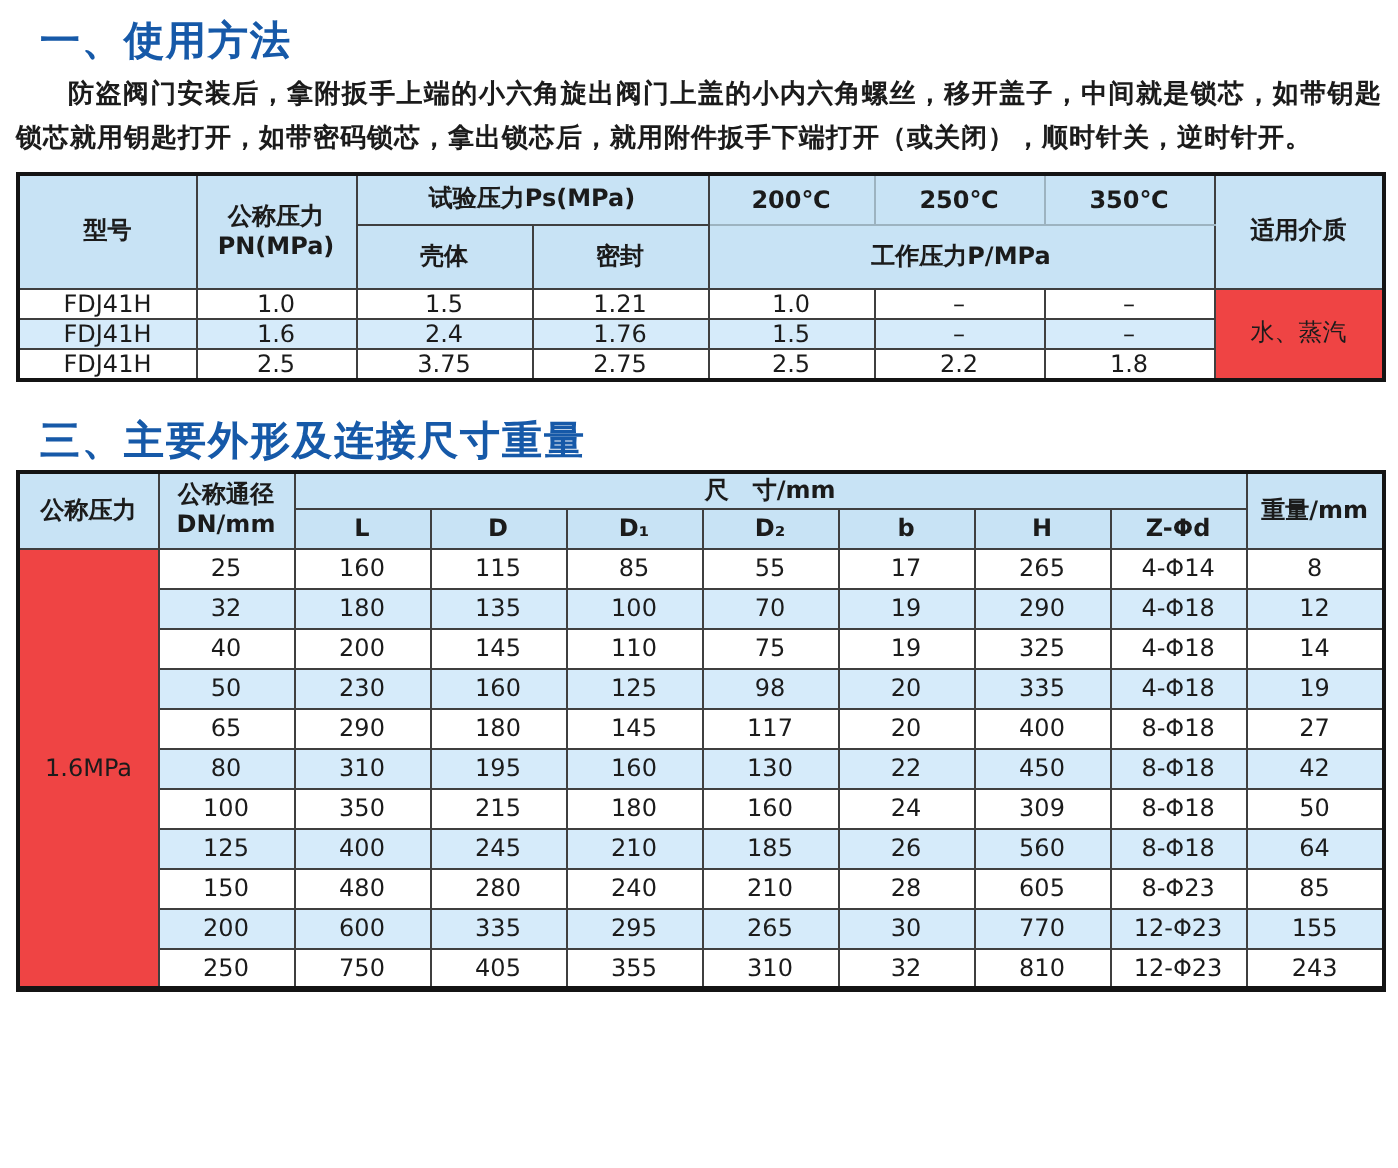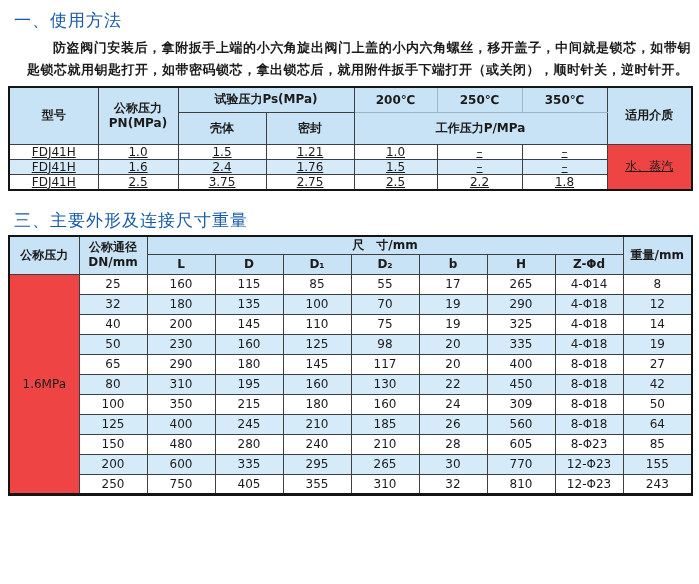--- a/index.html
+++ b/index.html
@@ -8,35 +8,34 @@
     font-family: "DejaVu Sans", "Liberation Sans", sans-serif;
     color: #1b1b1b;
     position: relative;
     height: 584px;
     overflow: hidden;
   }
   .page { padding: 10px 8px 0 8px; }
 
   .sec-heading {
     color: #1659a8;
-    font-size: 17px;
-    font-weight: normal;
+    font-size: 20px;
+    font-weight: bold;
     letter-spacing: 1px;
-    margin-left: 6px;
+    margin-left: 12px;
     line-height: 20px;
   }
   .usage-para {
     margin-top: 7px;
     font-size: 13px;
     font-weight: bold;
     line-height: 22px;
     text-align: justify;
     text-indent: 2em;
     letter-spacing: 0.5px;
-    margin-left: 19px;
   }
   .h2 { margin-top: 23px; }
   .h3 { margin-top: 19px; }
 
   table {
     border-collapse: collapse;
     table-layout: fixed;
     width: 683px;
     margin-top: 5px;
     border: 2px solid #141414;
@@ -56,21 +55,21 @@
   td.nostripe { background: #ef4444; }
 
   
   th.lt-b { border-bottom-color: #9db3c0; }
   th.lt-l { border-left-color: #9db3c0; }
   th.lt-r { border-right-color: #9db3c0; }
   th.lt-t { border-top-color: #9db3c0; }
 
   .t2 tr.hrow1 { height: 25px; }
   .t2 tr.hrow2 { height: 32px; }
-  .t2 tr.brow  { height: 14px; text-decoration: underline; }
+  .t2 tr.brow  { height: 14px; }
 
   .t3 { border-bottom-width: 3px; }
   .t3 tr.hrow1 { height: 18px; }
   .t3 tr.hrow2 { height: 20px; }
   .t3 tr.brow  { height: 20px; }
 
   .two-line { line-height: 15px; display: inline-block; }
   .dj { font-family: "DejaVu Sans", sans-serif; }
 </style>
 </head>

